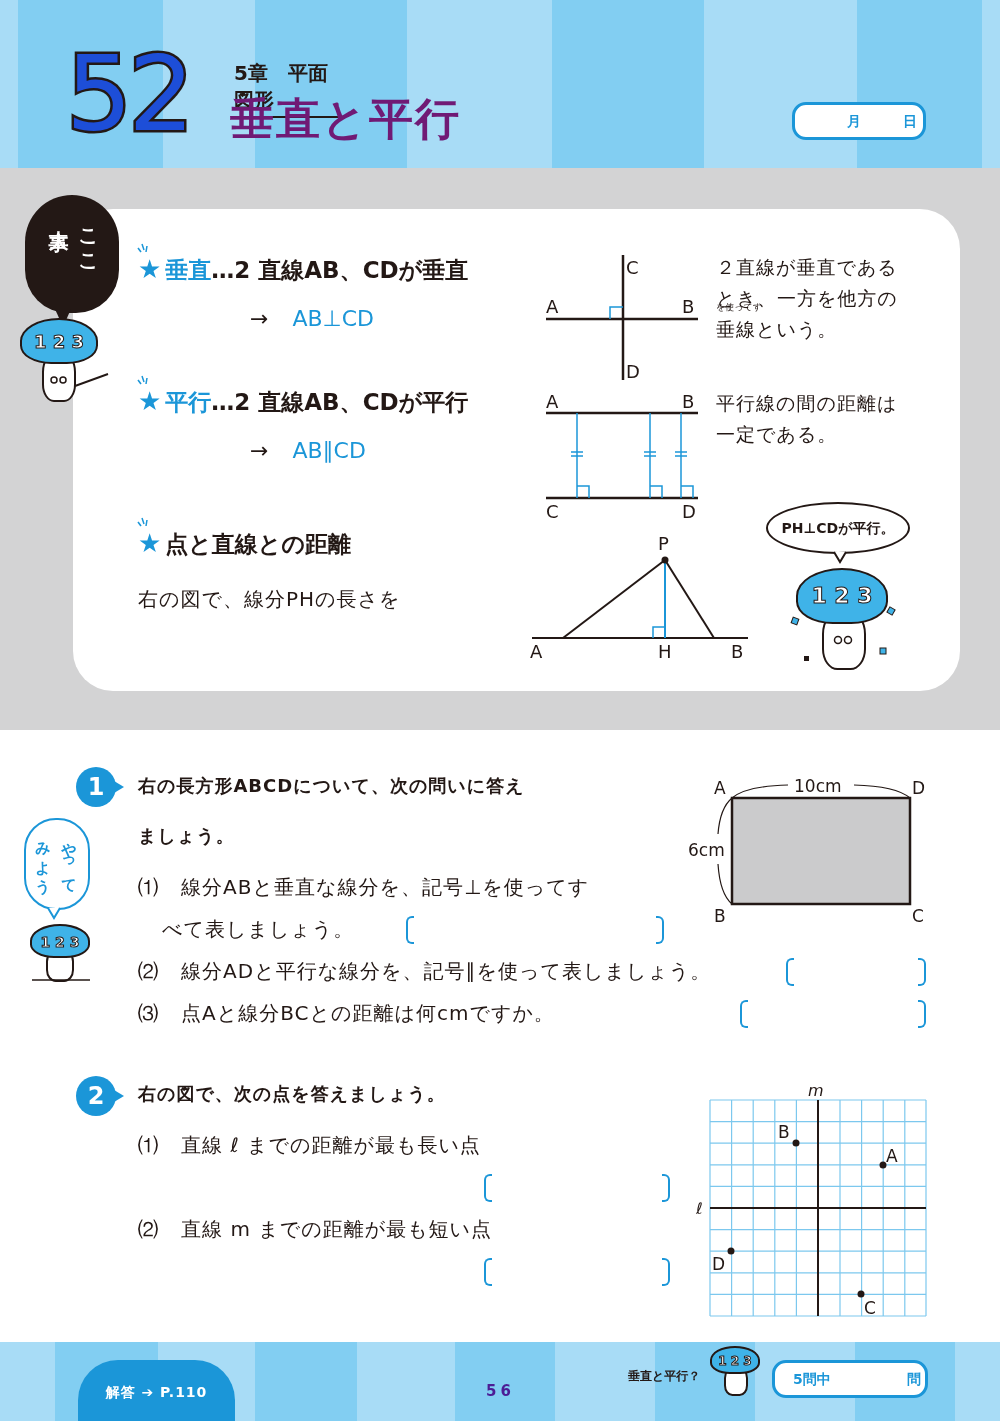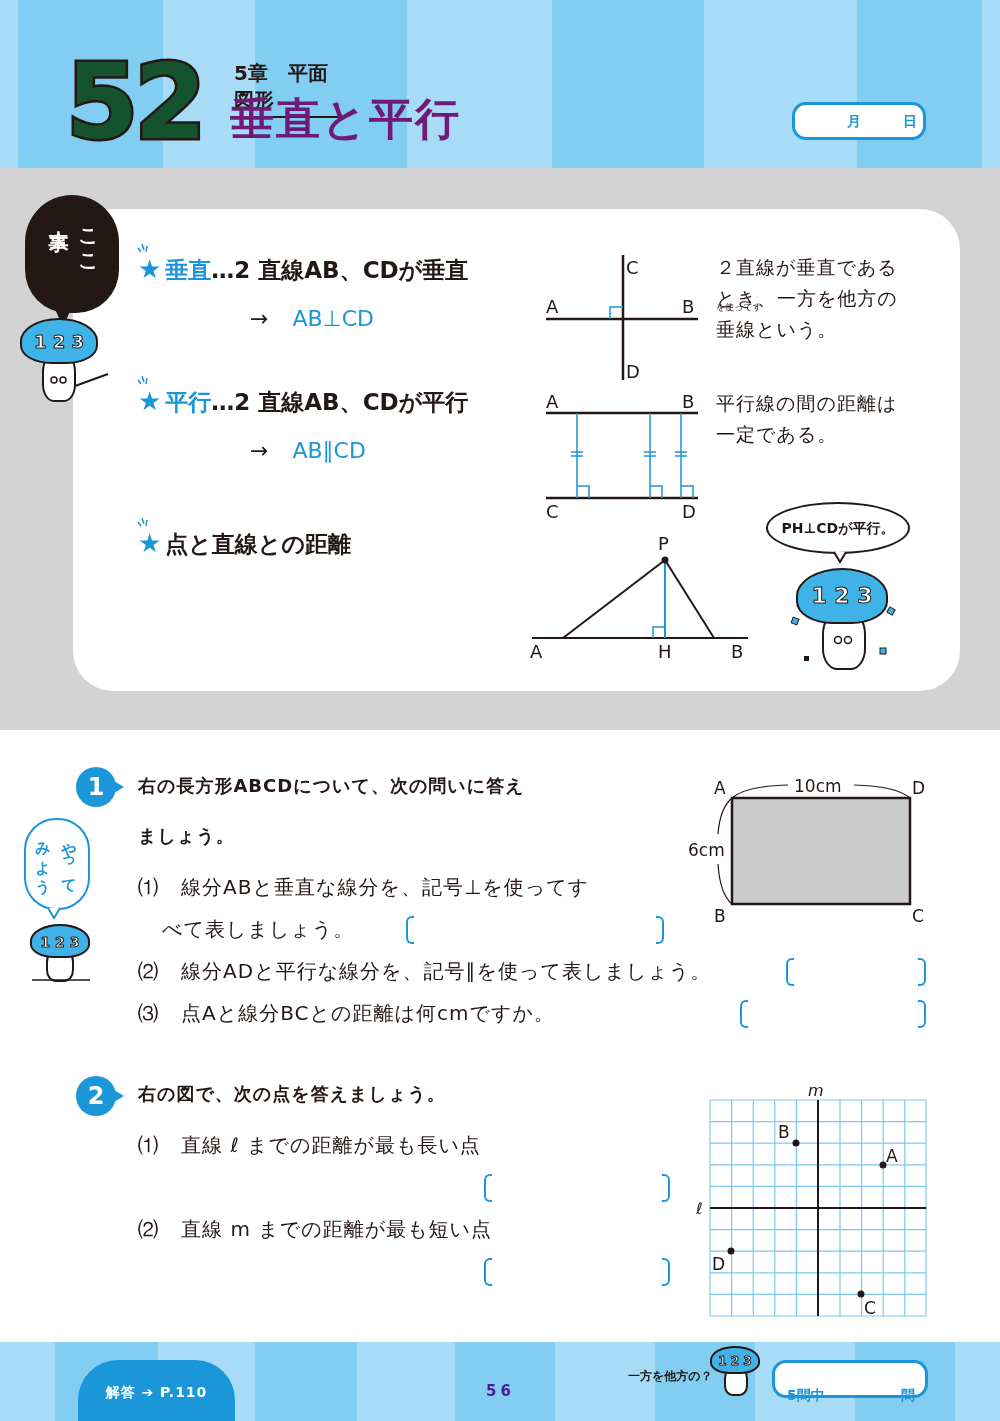--- a/index.html
+++ b/index.html
@@ -3,22 +3,22 @@
 <meta charset="utf-8">
 <style>
   * { box-sizing: border-box; margin: 0; padding: 0; }
   html, body { width: 1000px; height: 1421px; background: #fff; overflow: hidden; }
   body { position: relative; font-family: "DejaVu Sans", "Liberation Sans", sans-serif; color: #231815; }
   .header { position: absolute; left: 0; top: 0; width: 1000px; height: 168px;
     background: linear-gradient(90deg,
       #a8dcf6 0 18px, #82cef2 18px 163px, #a8dcf6 163px 255px, #82cef2 255px 407px,
       #a8dcf6 407px 552px, #82cef2 552px 704px, #a8dcf6 704px 857px, #82cef2 857px 982px, #a8dcf6 982px 1000px);
   }
-  .lesson-num { position: absolute; left: 66px; top: 52px; font-family: "DejaVu Sans", sans-serif; font-weight: bold;
-    font-size: 104px; line-height: 100px; color: #14532d; letter-spacing: -4px;
+  .lesson-num { position: absolute; left: 66px; top: 44px; font-family: "DejaVu Sans", sans-serif; font-weight: normal;
+    font-size: 104px; line-height: 100px; color: #1d4ed8; letter-spacing: -4px;
     -webkit-text-stroke: 5px #231815; paint-order: stroke fill; }
   .chapter { position: absolute; left: 232px; top: 60px; font-size: 20px; font-weight: bold; color: #231815;
     border-bottom: 2px solid #231815; padding: 0 2px 2px 2px; width: 112px; }
   .title { position: absolute; left: 230px; top: 90px; font-size: 44px; font-weight: bold; color: #701a75; letter-spacing: 2px; }
   .date-box { position: absolute; left: 792px; top: 102px; width: 134px; height: 38px; background: #fff;
     border: 3px solid #1b96d8; border-radius: 14px; }
   .date-box span { position: absolute; top: 8px; font-size: 14px; font-weight: bold; color: #1b96d8; }
 
   .summary-band { position: absolute; left: 0; top: 168px; width: 1000px; height: 562px; background: #d3d3d4; }
   .summary-card { position: absolute; left: 73px; top: 209px; width: 887px; height: 482px; background: #fff;
@@ -64,21 +64,21 @@
     background: linear-gradient(90deg,
       #a8dcf6 0 55px, #82cef2 55px 158px, #a8dcf6 158px 255px, #82cef2 255px 357px,
       #a8dcf6 357px 455px, #82cef2 455px 555px, #a8dcf6 555px 655px, #82cef2 655px 755px,
       #a8dcf6 755px 855px, #82cef2 855px 955px, #a8dcf6 955px 1000px); }
   .answer-tab { position: absolute; left: 78px; top: 1360px; width: 157px; height: 61px; background: #1b96d8;
     border-radius: 40px 40px 0 0; color: #fff; font-weight: bold; font-size: 14px; text-align: center; padding-top: 24px; letter-spacing: 1px; }
   .page-num { position: absolute; left: 486px; top: 1382px; font-size: 15px; font-weight: bold; color: #4c1d95; letter-spacing: 4px; }
   .how-many { position: absolute; left: 628px; top: 1368px; font-size: 12px; font-weight: bold; color: #231815; }
   .score-box { position: absolute; left: 772px; top: 1360px; width: 156px; height: 38px; background: #fff;
     border: 3px solid #1b96d8; border-radius: 14px; color: #1b96d8; font-weight: bold; font-size: 14px; }
-  .score-box span { position: absolute; top: 24px; }
+  .score-box span { position: absolute; top: 8px; margin-left: 6px; }
   svg { position: absolute; overflow: visible; }
   svg text { font-family: "DejaVu Sans", "Liberation Sans", sans-serif; }
 </style>
 </head>
 <body>
 
 <div class="header"></div>
 <div class="lesson-num">52</div>
 <div class="chapter">5章　平面図形</div>
 <div class="title">垂直と平行</div>
@@ -173,20 +173,21 @@
 
 <svg class="spark" style="left:136px;top:518px" width="14" height="12">
   <line x1="2" y1="4" x2="5" y2="8" stroke="#1b96d8" stroke-width="1.5"></line>
     <line x1="6" y1="0" x2="8" y2="6" stroke="#1b96d8" stroke-width="1.5"></line>
     <line x1="11" y1="2" x2="10" y2="8" stroke="#1b96d8" stroke-width="1.5"></line>
 </svg>
 <div class="point" style="left:138px;top:528px">
   <span class="star">★</span><span>点と直線との距離</span>
 </div>
 <div class="desc" style="left:138px;top:578px;font-size:20px;line-height:42px">
+  <div>右の図で、線分PHの長さを</div>
 </div>
 
 <svg style="left:528px;top:530px" width="225" height="135">
   <line x1="4" y1="108" x2="220" y2="108" stroke="#231815" stroke-width="2"></line>
   <line x1="35" y1="108" x2="137" y2="30" stroke="#231815" stroke-width="2"></line>
   <line x1="137" y1="30" x2="186" y2="108" stroke="#231815" stroke-width="2"></line>
   <line x1="137" y1="30" x2="137" y2="108" stroke="#1b96d8" stroke-width="2"></line>
   <polyline points="125,108 125,97 137,97" fill="none" stroke="#1b96d8" stroke-width="1.5"></polyline>
   <circle cx="137" cy="30" r="3.5" fill="#231815"></circle>
   <text x="130" y="20" font-size="18" fill="#231815">P</text>
@@ -324,21 +325,21 @@
   <circle cx="37" cy="171" r="3.5" fill="#231815"></circle>
   <text x="192" y="82" font-size="17" fill="#231815">A</text>
   <text x="84" y="58" font-size="17" fill="#231815">B</text>
   <text x="170" y="234" font-size="17" fill="#231815">C</text>
   <text x="18" y="190" font-size="17" fill="#231815">D</text>
 </svg>
 
 <div class="footer"></div>
 <div class="answer-tab">解答 ➔ P.110</div>
 <div class="page-num">56</div>
-<div class="how-many">一方を他方の？</div>
+<div class="how-many">垂直と平行？</div>
 <div class="mascot" style="left:710px;top:1346px;width:52px;height:56px;">
   <div class="stem" style="left:14px;top:20px;width:24px;height:30px;"></div>
   <div class="cap" style="left:0;top:0;width:50px;height:28px;font-size:12px;line-height:26px;">1 2 3</div>
 </div>
 <div class="score-box">
   <span style="left:12px">5問中</span>
   <span style="left:126px">問</span>
 </div>
 
 </body></html>

